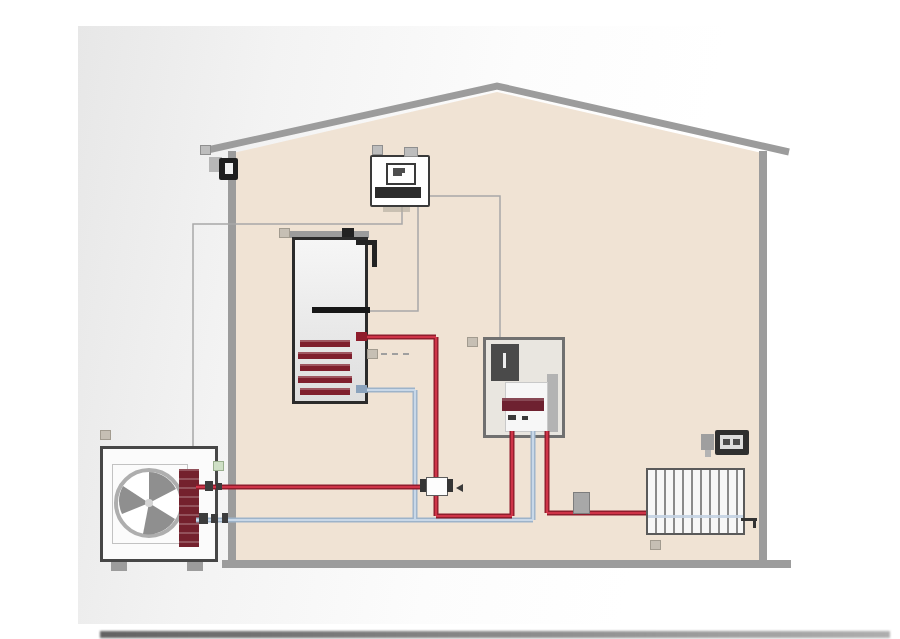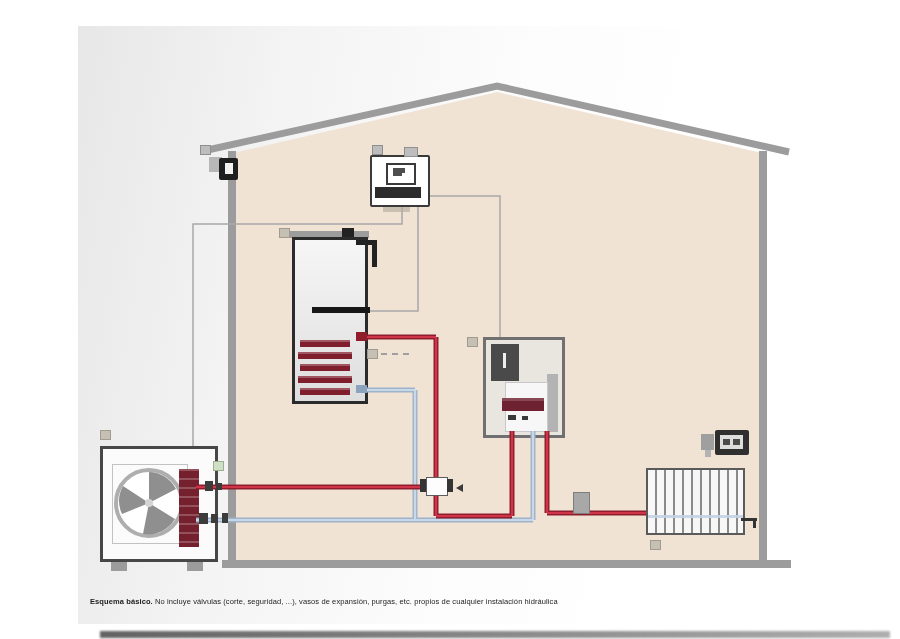--- a/index.html
+++ b/index.html
@@ -209,17 +209,16 @@
   <div class="chip gray" style="left:372px;top:145px;"></div>
   <div class="chip gray" style="left:404px;top:147px;width:12px;"></div>
   <div class="chip" style="left:279px;top:228px;"></div>
   <div class="chip" style="left:367px;top:349px;"></div>
   <div class="abs" id="leader"></div>
   <div class="chip" style="left:100px;top:430px;"></div>
   <div class="chip green" style="left:213px;top:461px;"></div>
   <div class="chip" style="left:467px;top:337px;"></div>
   <div class="chip" style="left:650px;top:540px;"></div>
 
-  <div class="abs" id="caption"><b>Esquema básico.</b><span> No incluye válvulas (corte, seguridad, ...), vasos de expansión, purgas, etc. propios de cualquier instalación hidráulica</span></div>
 
   <div class="abs" id="bstrip"></div>
 
 </div>
 
 </body></html>

